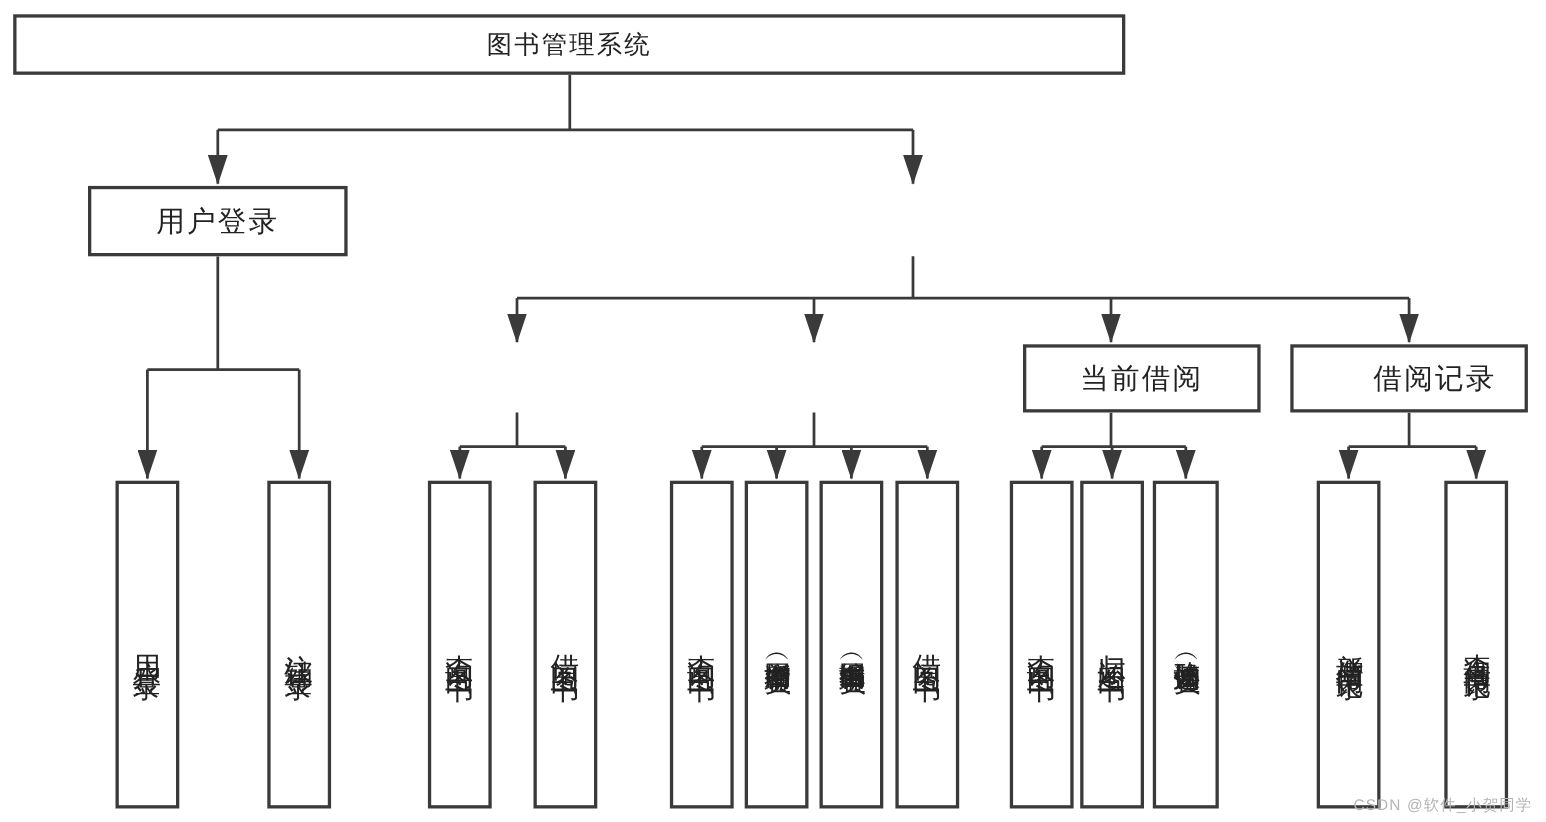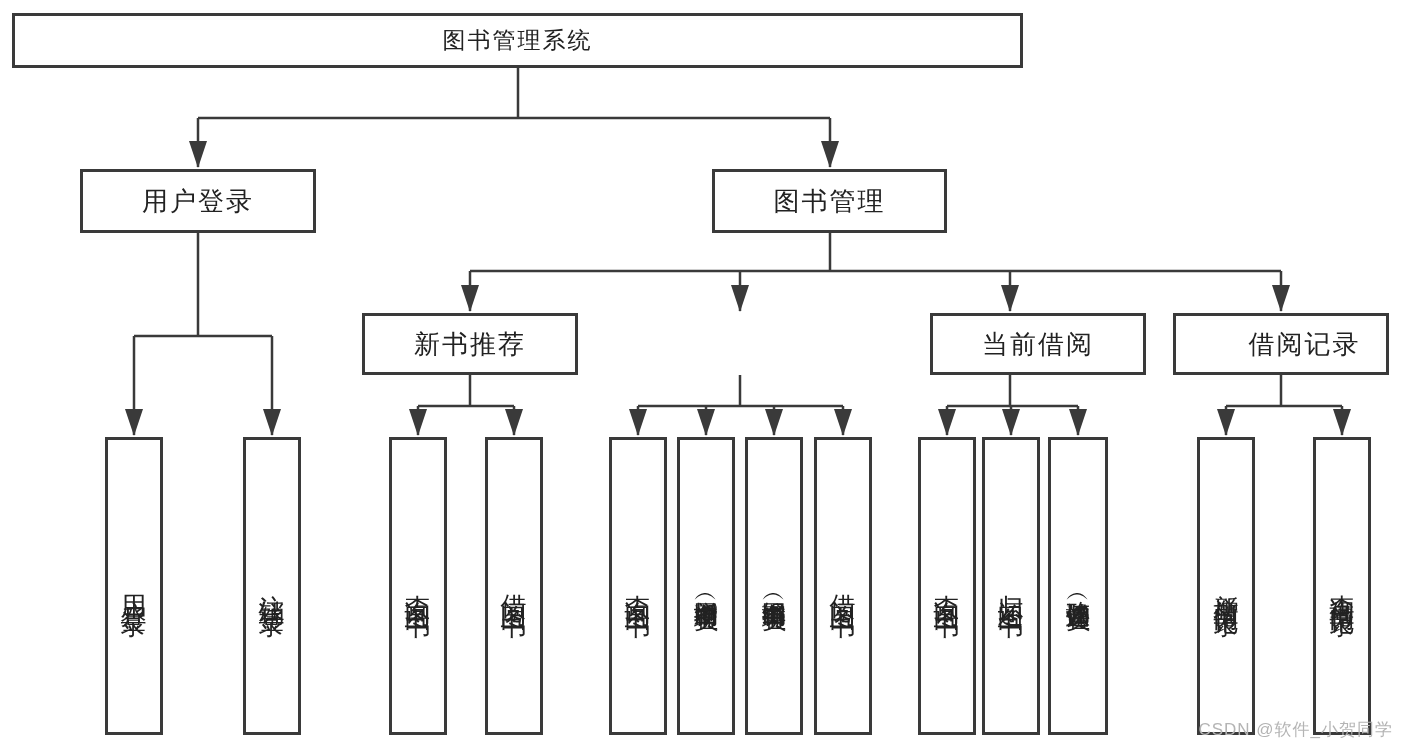--- a/index.html
+++ b/index.html
@@ -31,21 +31,21 @@
     letter-spacing: 6px;
     line-height: 1;
     white-space: nowrap;
   }
   .vlabel.ls-md { letter-spacing: 4px; font-size: 25px; }
   .vlabel.ls-sm { letter-spacing: 1px; font-size: 24px; }
   .watermark {
     position: absolute;
     right: 12px;
     bottom: 6px;
-    font-size: 17px;
+    font-size: 14px;
     color: #b4b4b4;
     letter-spacing: 1px;
     white-space: nowrap;
     text-align: right;
   }
 
   
   .n-root            { left: 12px;   top: 13px;  width: 1011px; height: 55px; }
   .n-user-login      { left: 80px;   top: 169px; width: 236px;  height: 64px; }
   .n-book-mgmt       { left: 712px;  top: 169px; width: 235px;  height: 64px; }
@@ -116,27 +116,21 @@
     </g>
   </svg>
 
   <div class="node n-root">
     <span class="hlabel root-label">图书管理系统</span>
   </div>
 
   <div class="node n-user-login">
     <span class="hlabel">用户登录</span>
   </div>
-  <div class="node n-book-mgmt">
-    <span class="hlabel">图书管理</span>
-  </div>
 
-  <div class="node n-new-book-rec">
-    <span class="hlabel">新书推荐</span>
-  </div>
   <div class="node n-current-borrow">
     <span class="hlabel">当前借阅</span>
   </div>
   <div class="node n-borrow-records">
     <span class="hlabel">借阅记录</span>
   </div>
 
   <div class="node leaf n-leaf-login">
     <span class="vlabel">用户登录</span>
   </div>

